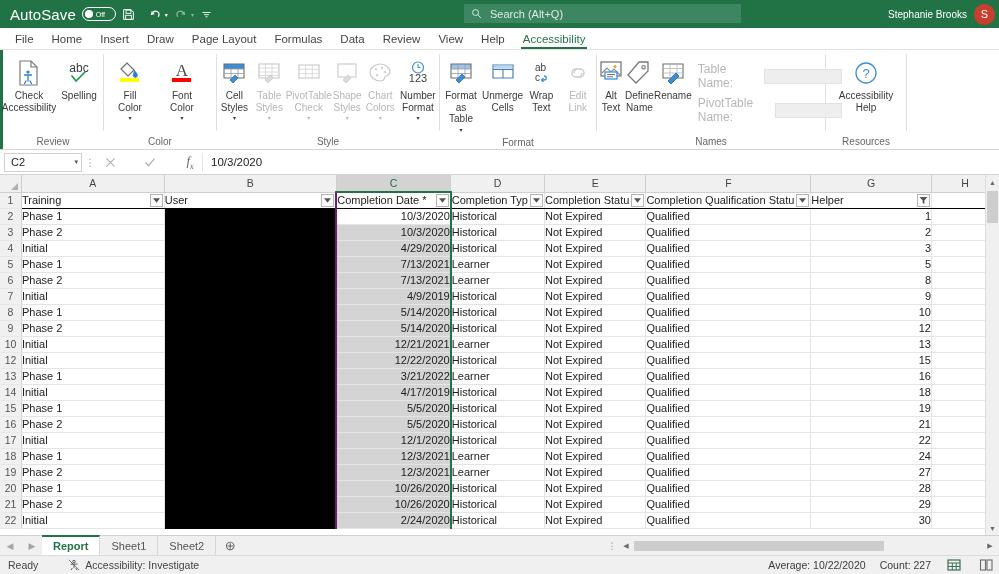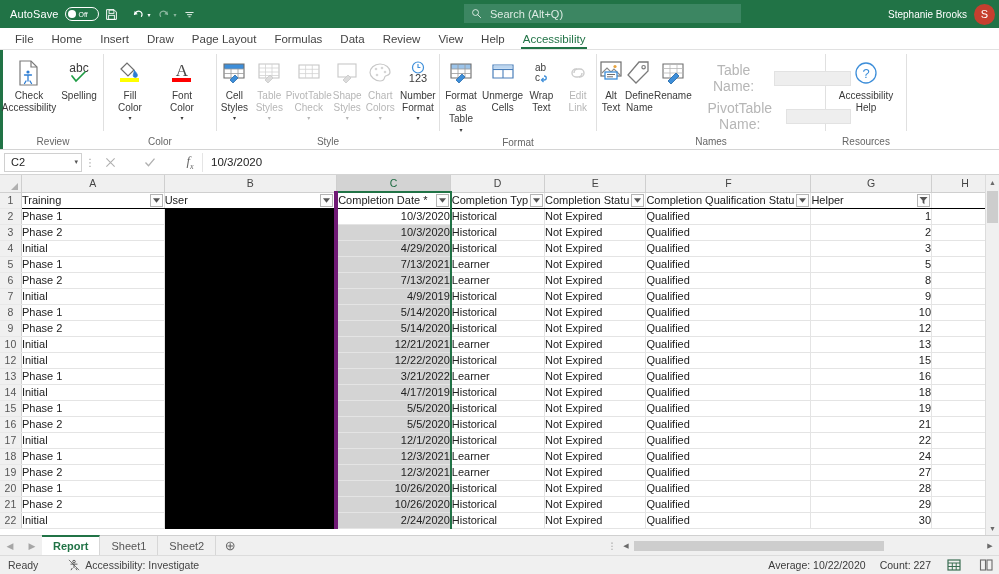--- a/index.html
+++ b/index.html
@@ -14,21 +14,21 @@
     -webkit-font-smoothing: antialiased;
   }
   #app { width: 999px; height: 574px; position: relative; display: flex; flex-direction: column; }
 
   
   .titlebar {
     height: 28px; background: #217346; flex: 0 0 28px;
     display: flex; align-items: center; position: relative; color: #ffffff;
   }
   .qat-left { display: flex; align-items: center; padding-left: 10px; gap: 0px; }
-  .autosave-label { font-size: 11px; color: #ffffff; margin-right: 6px; letter-spacing: .1px; }
+  .autosave-label { font-size: 15px; color: #ffffff; margin-right: 6px; letter-spacing: .1px; }
   .autosave-toggle {
     width: 34px; height: 14px; border-radius: 8px; border: 1px solid #ffffff;
     display: flex; align-items: center; padding: 0 2px; position: relative;
   }
   .autosave-knob { width: 8px; height: 8px; border-radius: 50%; background: #ffffff; }
   .autosave-off { font-size: 7px; color: #ffffff; margin-left: 3px; line-height: 1; }
   .qat-btn {
     width: 26px; height: 26px; display: flex; align-items: center; justify-content: center;
     color: #ffffff; font-size: 13px; position: relative;
   }
@@ -90,21 +90,21 @@
   }
   .rbtn.wide { width: 60px; }
   .rbtn.disabled { color: #b6b6b6; }
   .rbtn .ricon { height: 34px; display: flex; align-items: center; justify-content: center; }
   .rbtn .rlabel { white-space: pre-line; }
   .rcaret { font-size: 6px; }
 
   
   .names-fields { display: flex; flex-direction: column; gap: 6px; padding: 8px 0 0 6px; }
   .nfield-row { display: flex; align-items: center; gap: 4px; }
-  .nfield-label { font-size: 14px; color: #b6b6b6; text-align: center; }
+  .nfield-label { font-size: 12px; color: #b6b6b6; }
   .nfield-box { width: 85px; height: 15px; background: #eeeeee; border: 1px solid #e2e2e2; }
 
   
   .formulabar {
     flex: 0 0 25px; height: 25px; background: #ffffff; display: flex; align-items: center;
     border-bottom: 1px solid #d4d4d4;
   }
   .namebox {
     width: 78px; height: 19px; margin-left: 4px; border: 1px solid #d0d0d0; background: #fff;
     display: flex; align-items: center; padding: 0 3px 0 6px; font-size: 11px; color: #222;
@@ -159,21 +159,21 @@
     padding-right: 16px; overflow: hidden;
   }
   .filter-btn {
     position: absolute; right: 1px; top: 1px; width: 13px; height: 13px;
     border: 1px solid #b4b4b4; background: #fdfdfd; display: flex;
     align-items: center; justify-content: center;
   }
   .filter-btn svg { display: block; }
   .redact { background: #000000 !important; border-right-color: #000 !important; border-bottom-color:#000 !important; }
   .colC-sel { background: #d4d4d4; }
-  .colC-left { border-left: 4px solid #701a75; }
+  .colC-left { border-left: 2px solid #701a75; }
   .colC-right { border-right: 2px solid #217346; }
   .active-cell { background: #ffffff !important; }
 
   
   .vscroll {
     position: absolute; right: 0; top: 0; bottom: 0; width: 14px; background: #f0f0f0;
     border-left: 1px solid #dcdcdc; display: flex; flex-direction: column;
   }
   .vs-arrow {
     height: 14px; flex: 0 0 14px; background: #f0f0f0; display: flex;

